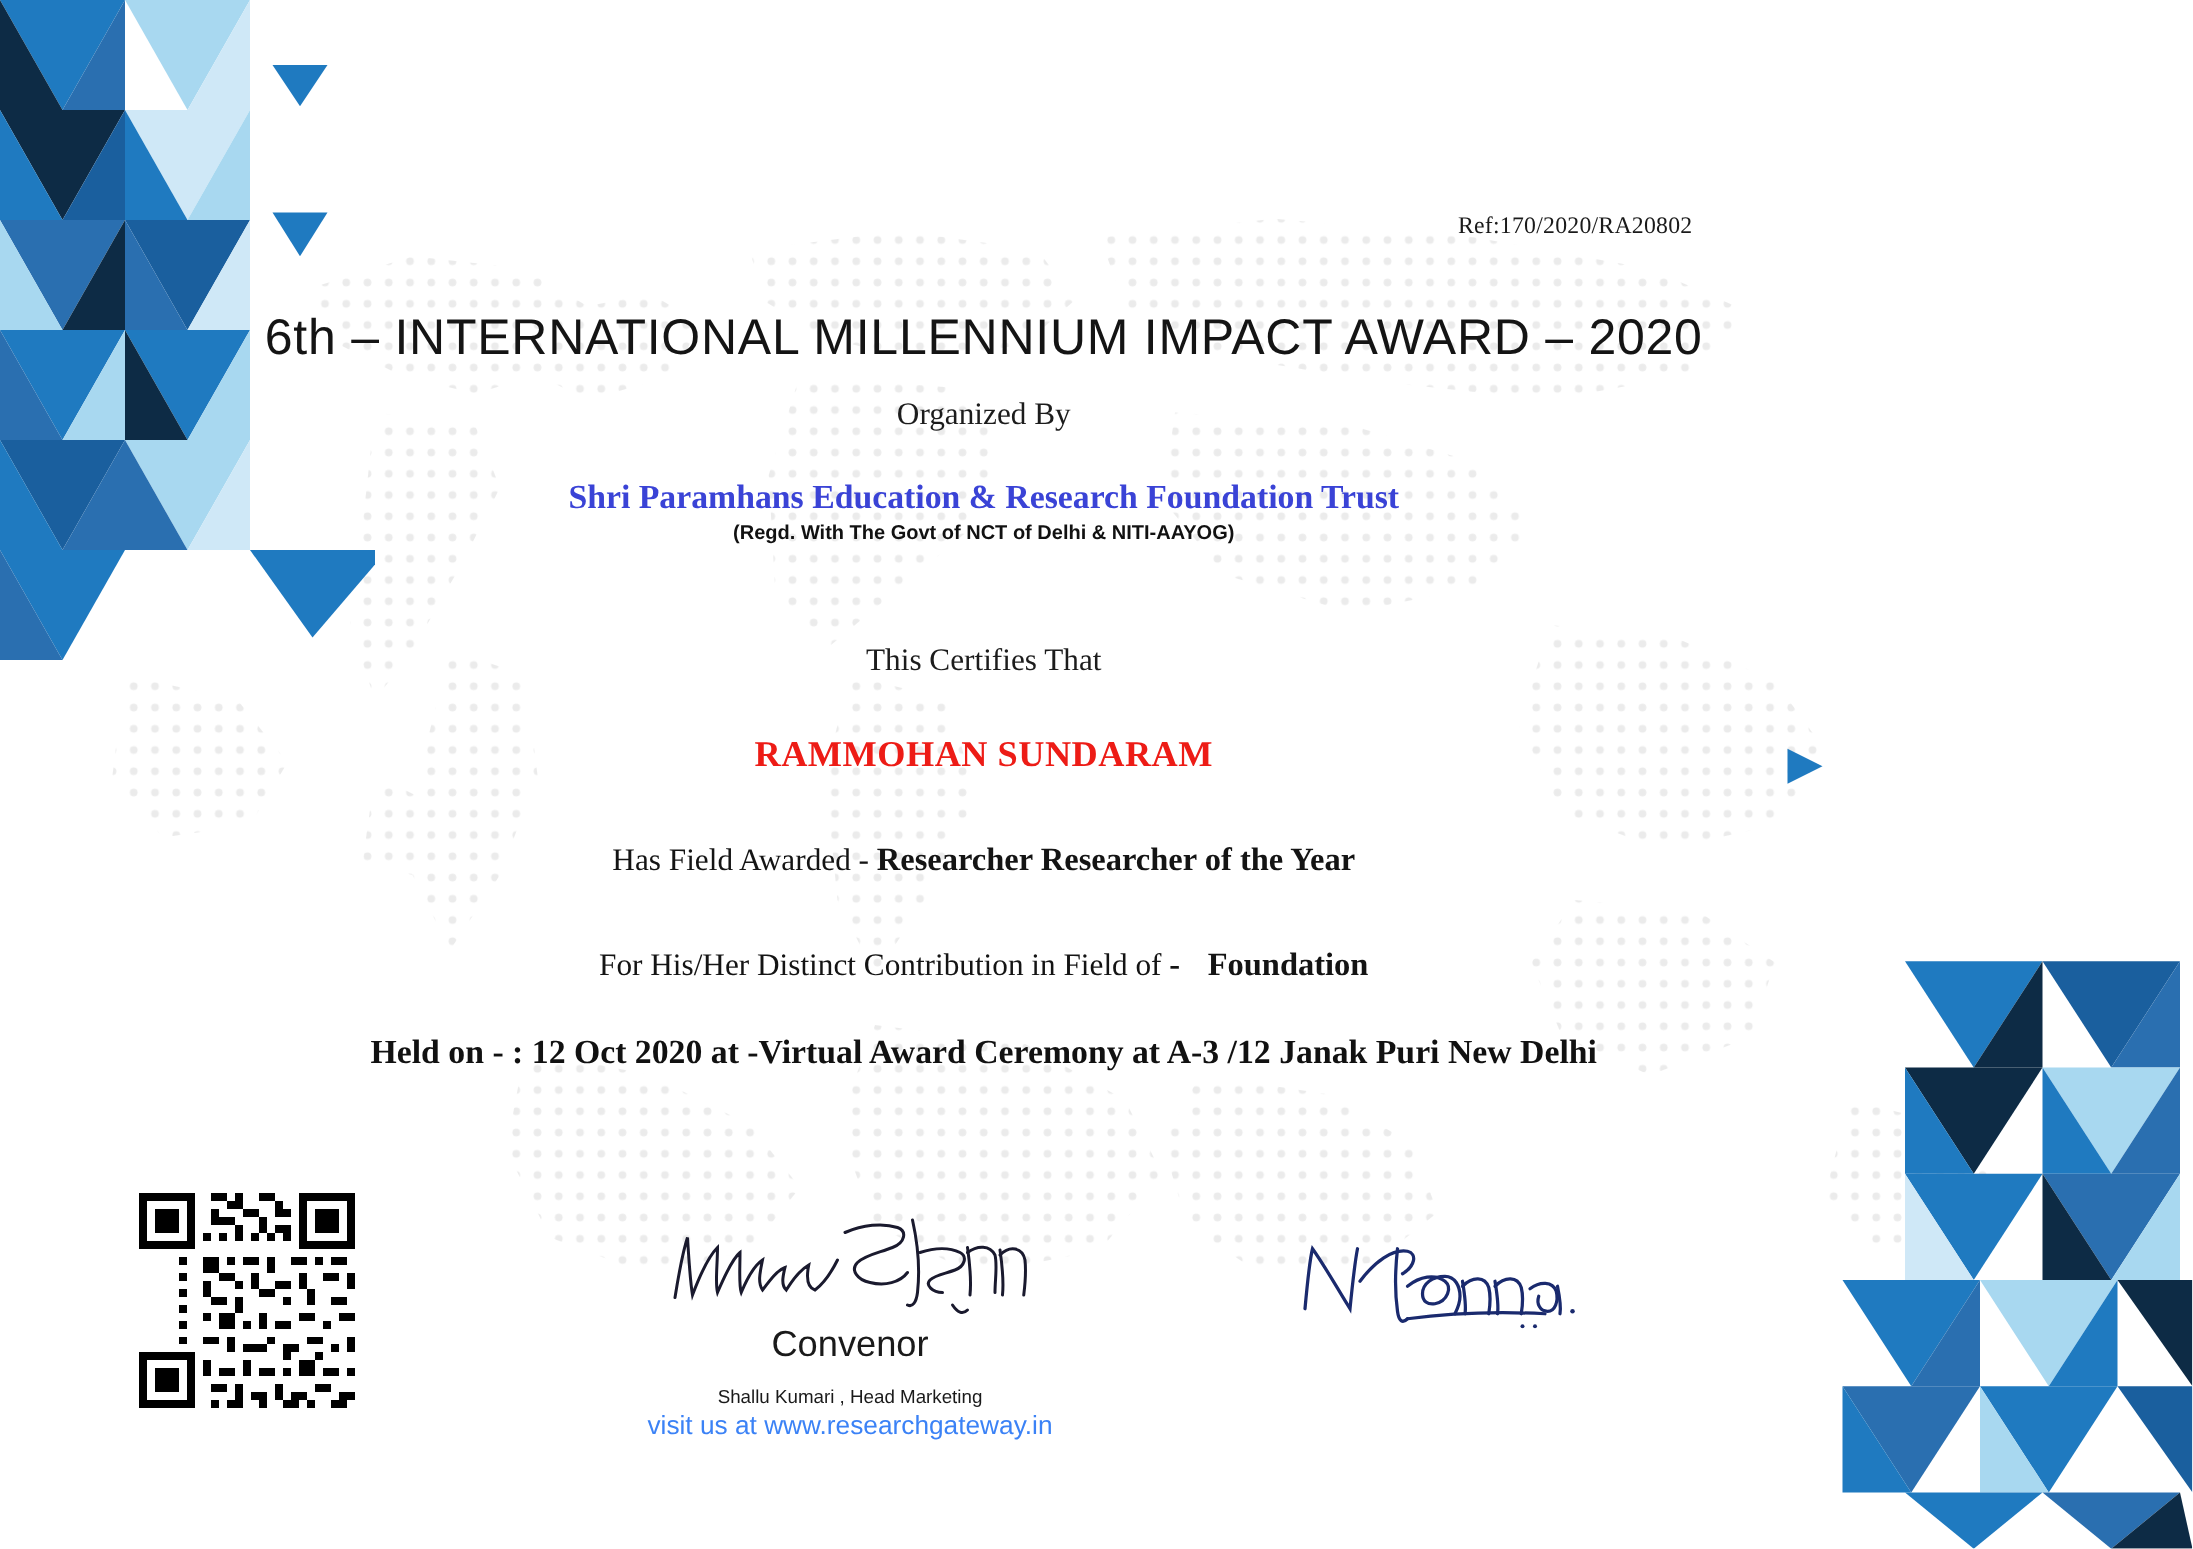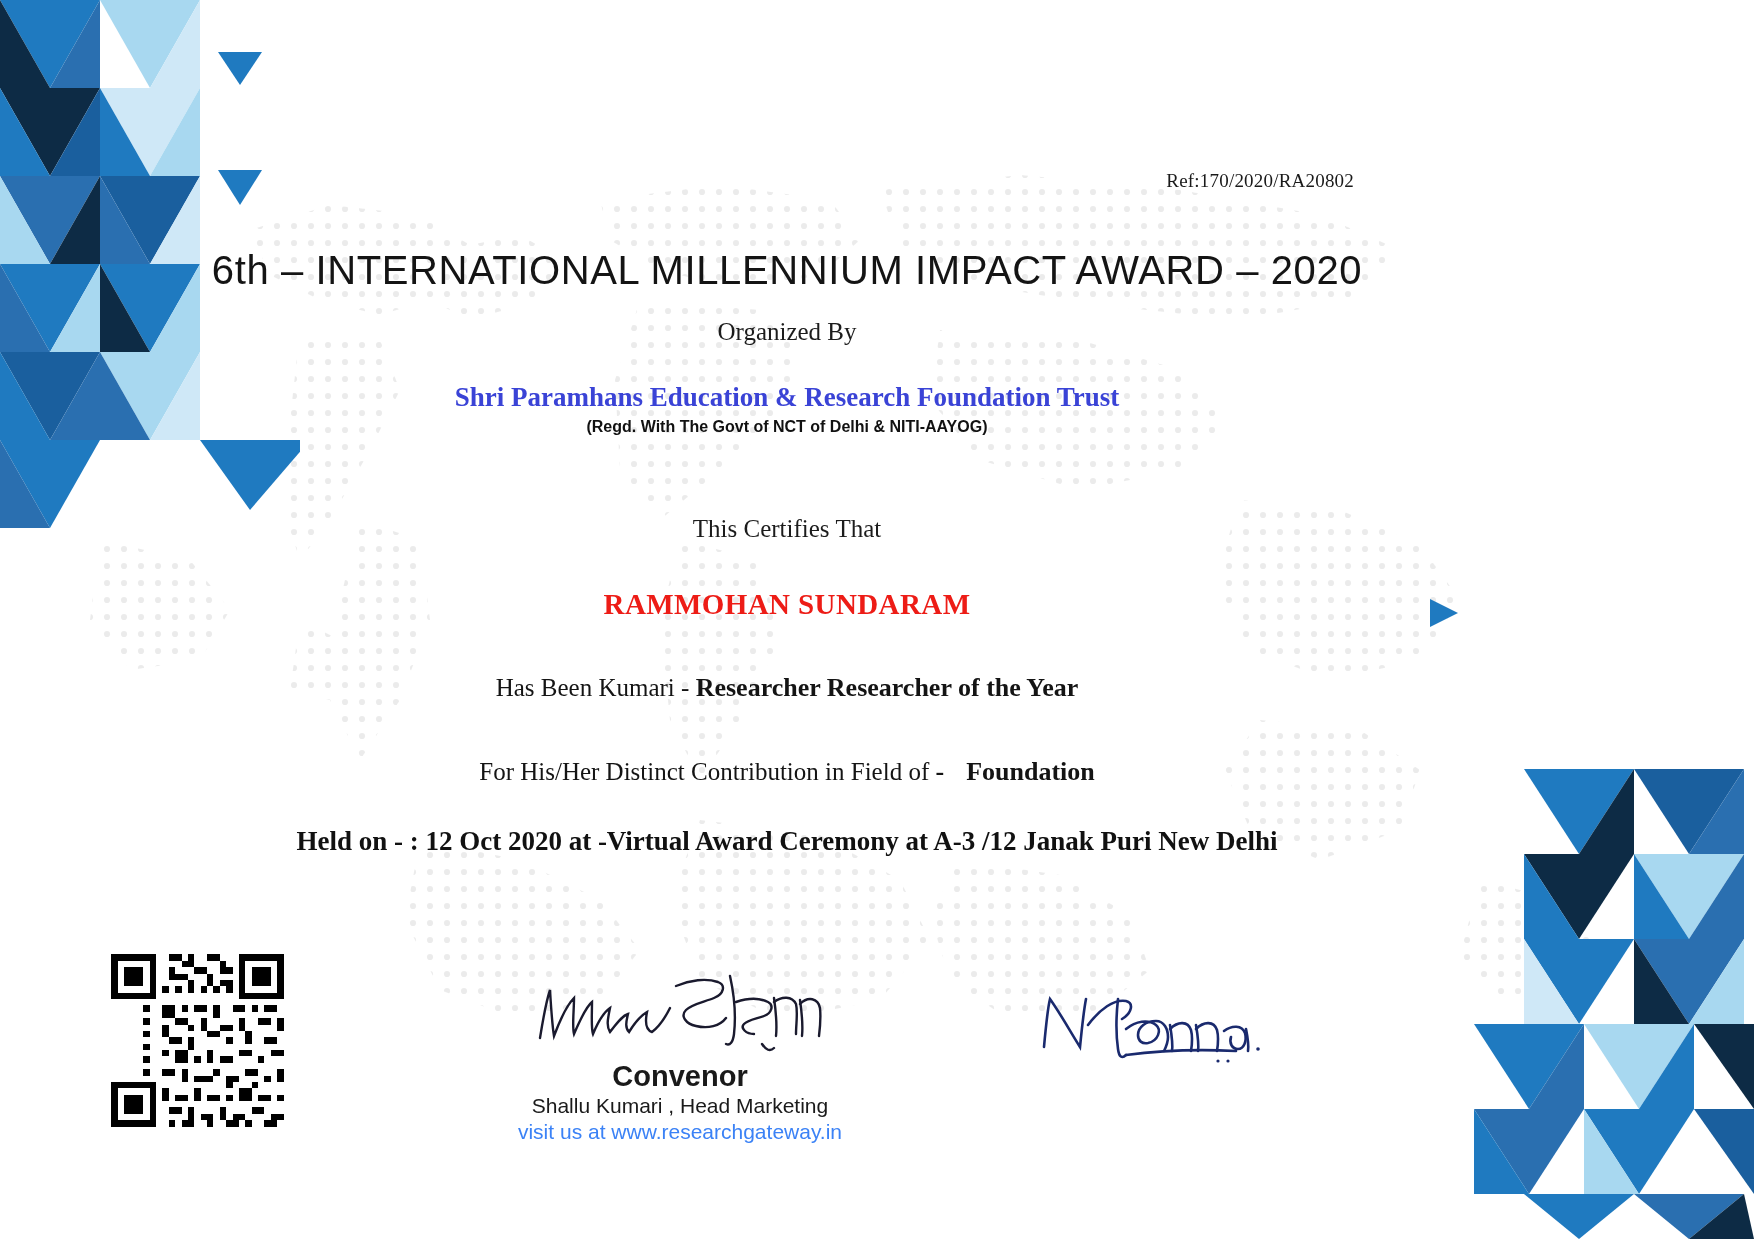--- a/index.html
+++ b/index.html
@@ -151,27 +151,27 @@
   #sig-convenor { left: 490px; top: 968px; width: 380px; }
   #sig-secretary { left: 980px; top: 985px; width: 400px; }
 
   .sig-svg { display: block; margin: 0 auto; }
 
   .sig-role {
     font-family: "Liberation Sans", sans-serif;
     font-size: 29px;
     color: #1a1a1a;
     margin-top: 2px;
-    font-weight: bold;
   }
   .sig-name {
     font-family: "Liberation Sans", sans-serif;
-    font-size: 21px;
+    font-size: 15px;
     color: #1a1a1a;
     line-height: 1.25;
+    margin-top: 16px;
   }
   .sig-web {
     font-family: "Liberation Sans", sans-serif;
     font-size: 21px;
     color: #3b82f6;
     line-height: 1.25;
   }
 </style>
 </head>
 <body>
@@ -294,21 +294,21 @@
 
   <div class="center-block trust-name">Shri Paramhans Education &amp; Research Foundation Trust</div>
 
   <div class="center-block trust-sub">(Regd. With The Govt of NCT of Delhi &amp; NITI-AAYOG)</div>
 
   <div class="center-block certifies">This Certifies That</div>
 
   <div class="center-block recipient">RAMMOHAN SUNDARAM</div>
 
   <div class="center-block awarded-line">
-    <span>Has Been Kumari - </span><b>Researcher Researcher of the Year</b>
+    <span>Has Field Awarded - </span><b>Researcher Researcher of the Year</b>
   </div>
 
   <div class="center-block field-line">
     <span>For His/Her Distinct Contribution in Field of </span><b>-</b><span class="gap"></span><b>Foundation</b>
   </div>
 
   <div class="center-block held-line">Held on - : 12 Oct 2020 at -Virtual Award Ceremony at A-3 /12 Janak Puri New Delhi</div>
 </div>
 
 <svg id="qr-code" viewBox="0 0 29 29" shape-rendering="crispEdges" aria-hidden="true">

